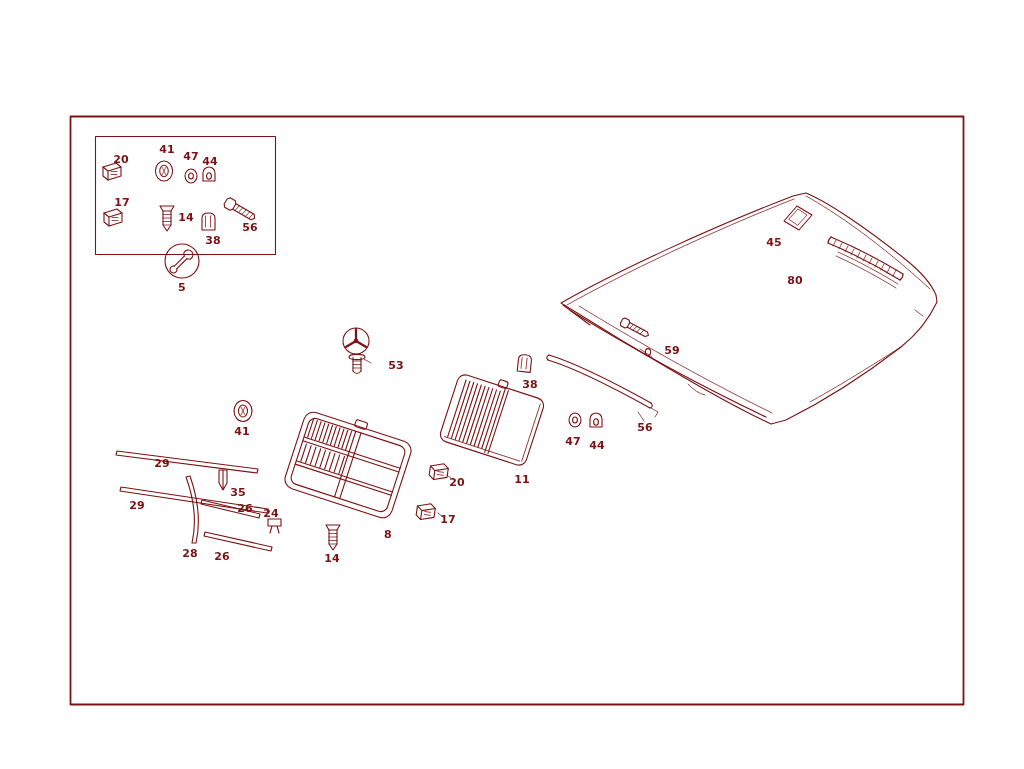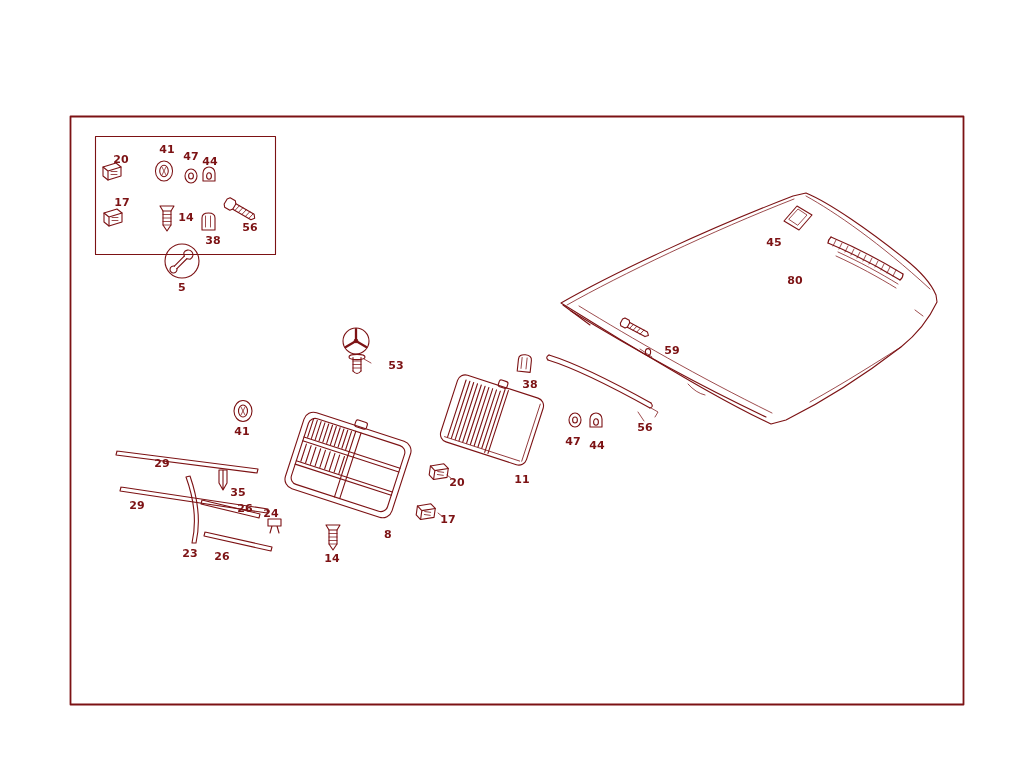--- a/index.html
+++ b/index.html
@@ -212,21 +212,21 @@
     <span class="part-label" style="left:795px; top:280px">80</span>
     <span class="part-label" style="left:645px; top:427px">56</span>
     <span class="part-label" style="left:573px; top:441px">47</span>
     <span class="part-label" style="left:597px; top:445px">44</span>
     <span class="part-label" style="left:242px; top:431px">41</span>
     <span class="part-label" style="left:162px; top:463px">29</span>
     <span class="part-label" style="left:137px; top:505px">29</span>
     <span class="part-label" style="left:238px; top:492px">35</span>
     <span class="part-label" style="left:245px; top:508px">26</span>
     <span class="part-label" style="left:271px; top:513px">24</span>
-    <span class="part-label" style="left:190px; top:553px">23</span>
+    <span class="part-label" style="left:190px; top:553px">28</span>
     <span class="part-label" style="left:222px; top:556px">26</span>
     <span class="part-label" style="left:457px; top:482px">20</span>
     <span class="part-label" style="left:448px; top:519px">17</span>
     <span class="part-label" style="left:332px; top:558px">14</span>
     <span class="part-label" style="left:388px; top:534px">8</span>
     <span class="part-label" style="left:522px; top:479px">11</span>
   </div>
 
 </div>
 

